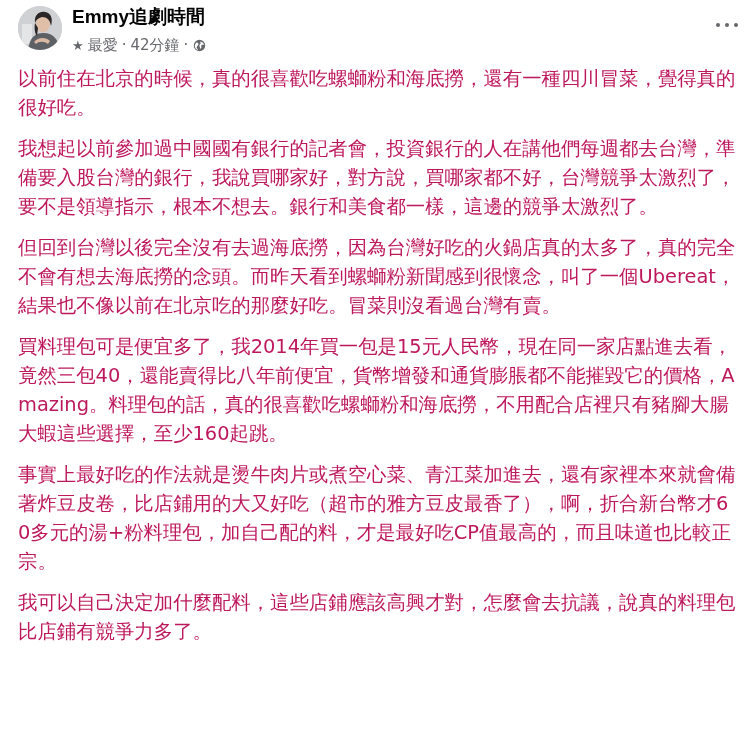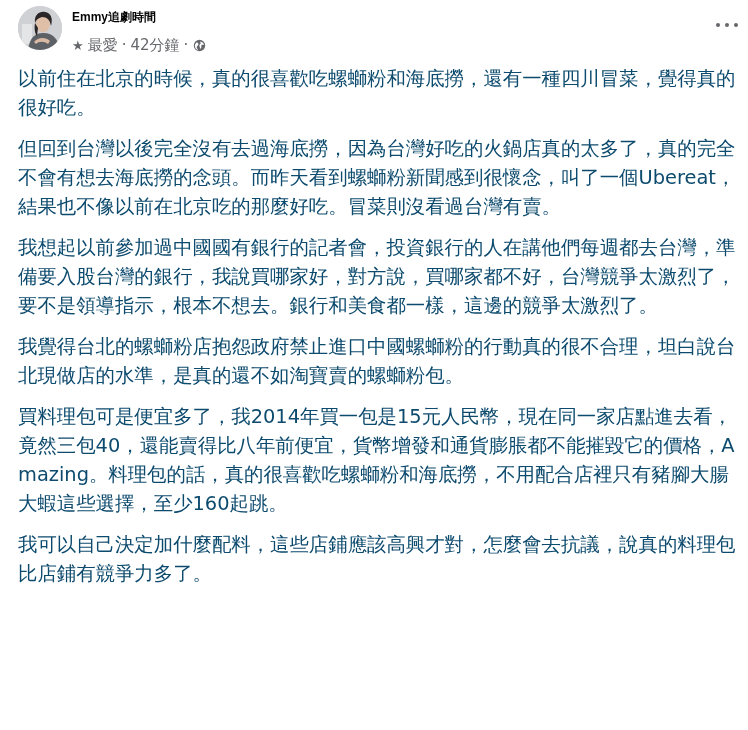--- a/index.html
+++ b/index.html
@@ -28,21 +28,21 @@
       border-radius: 50%;
       overflow: hidden;
       background: #c9cbce;
     }
     .avatar svg { display: block; }
     .author-name {
       position: absolute;
       left: 72px; top: 4px;
       font-family: "Liberation Sans", "DejaVu Sans", sans-serif;
       font-weight: bold;
-      font-size: 12px;
+      font-size: 19px;
       line-height: 26px;
       color: #050505;
       white-space: nowrap;
     }
     .meta {
       position: absolute;
       left: 72px; top: 35px;
       height: 20px;
       display: flex;
       align-items: center;
@@ -77,21 +77,21 @@
     }
     .post-body {
       position: absolute;
       left: 18px; top: 64px;
       width: 722px;
     }
     .post-body p {
       margin: 0 0 12px 0;
       font-size: 19.4px;
       line-height: 29px;
-      color: #0c4a6e;
+      color: #be185d;
       letter-spacing: 0;
       word-break: break-all;
       line-break: anywhere;
     }
   </style>
 </head>
 <body>
 
 <div class="header">
   <div class="avatar">
@@ -123,18 +123,18 @@
 
   <div class="more-button">
     <span></span>
     <span></span>
     <span></span>
   </div>
 </div>
 
 <div class="post-body">
   <p>以前住在北京的時候，真的很喜歡吃螺螄粉和海底撈，還有一種四川冒菜，覺得真的很好吃。</p>
+  <p>我想起以前參加過中國國有銀行的記者會，投資銀行的人在講他們每週都去台灣，準備要入股台灣的銀行，我說買哪家好，對方說，買哪家都不好，台灣競爭太激烈了，要不是領導指示，根本不想去。銀行和美食都一樣，這邊的競爭太激烈了。</p>
   <p>但回到台灣以後完全沒有去過海底撈，因為台灣好吃的火鍋店真的太多了，真的完全不會有想去海底撈的念頭。而昨天看到螺螄粉新聞感到很懷念，叫了一個Ubereat，結果也不像以前在北京吃的那麼好吃。冒菜則沒看過台灣有賣。</p>
-  <p>我想起以前參加過中國國有銀行的記者會，投資銀行的人在講他們每週都去台灣，準備要入股台灣的銀行，我說買哪家好，對方說，買哪家都不好，台灣競爭太激烈了，要不是領導指示，根本不想去。銀行和美食都一樣，這邊的競爭太激烈了。</p>
-  <p>我覺得台北的螺螄粉店抱怨政府禁止進口中國螺螄粉的行動真的很不合理，坦白說台北現做店的水準，是真的還不如淘寶賣的螺螄粉包。</p>
   <p>買料理包可是便宜多了，我2014年買一包是15元人民幣，現在同一家店點進去看，竟然三包40，還能賣得比八年前便宜，貨幣增發和通貨膨脹都不能摧毀它的價格，Amazing。料理包的話，真的很喜歡吃螺螄粉和海底撈，不用配合店裡只有豬腳大腸大蝦這些選擇，至少160起跳。</p>
+  <p>事實上最好吃的作法就是燙牛肉片或煮空心菜、青江菜加進去，還有家裡本來就會備著炸豆皮卷，比店鋪用的大又好吃（超市的雅方豆皮最香了），啊，折合新台幣才60多元的湯+粉料理包，加自己配的料，才是最好吃CP值最高的，而且味道也比較正宗。</p>
   <p>我可以自己決定加什麼配料，這些店鋪應該高興才對，怎麼會去抗議，說真的料理包比店鋪有競爭力多了。</p>
 </div>
 
 </body></html>

